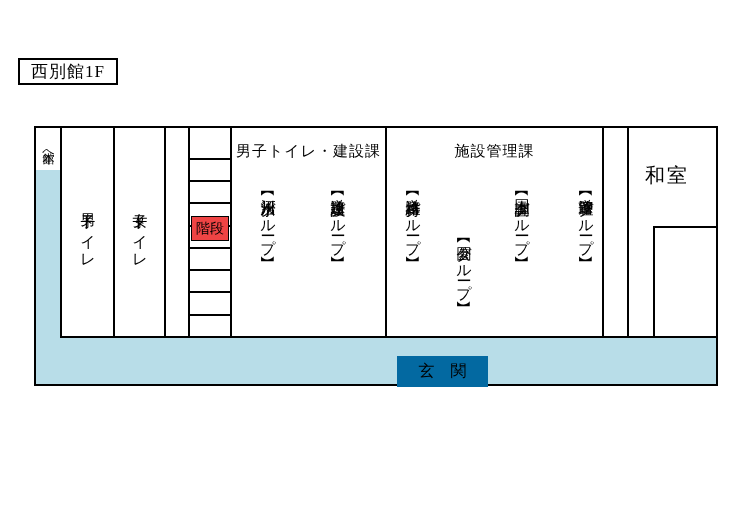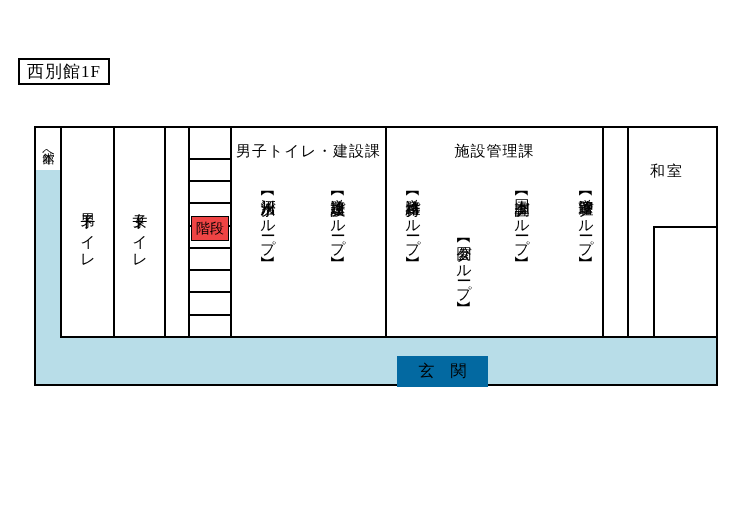--- a/index.html
+++ b/index.html
@@ -3,21 +3,21 @@
 <meta charset="utf-8">
 <style>
   html,body{margin:0;padding:0;}
   body{
     width:740px;height:524px;position:relative;background:#ffffff;
     font-family:"Liberation Serif","DejaVu Serif",serif;color:#000;
     overflow:hidden;
   }
   
   .title-box{
-    position:absolute;left:18px;top:58px;width:92px;height:27px;
+    position:absolute;left:18px;top:58px;width:100px;height:27px;
     border:2px solid #000;box-sizing:border-box;
     display:flex;align-items:center;justify-content:center;
     font-size:17px;letter-spacing:1px;
   }
   
   .plan{
     position:absolute;left:34px;top:126px;width:684px;height:260px;
     border:2px solid #000;box-sizing:border-box;
   }
   .blue{background:#b8dde8;}
@@ -59,21 +59,21 @@
   .hdr-facility{left:351px;width:215px;}
   .vgroup{
     position:absolute;top:58px;height:152px;width:22px;
     writing-mode:vertical-rl;font-size:15px;line-height:22px;letter-spacing:1px;
   }
   .vgroup.center{text-align:center;}
   .g-river-0{left:221px}.g-river-1{left:291px}
   .g-fac-0{left:366px}.g-fac-1{left:417px}.g-fac-2{left:475px}.g-fac-3{left:539px}
   .washitsu{
     position:absolute;left:593px;top:34px;width:76px;text-align:center;
-    font-size:15px;letter-spacing:2px;
+    font-size:20px;letter-spacing:2px;
   }
   .entrance-label{
     position:absolute;left:361px;top:228px;width:91px;height:31px;
     background:#0369a1;z-index:5;display:flex;align-items:center;justify-content:center;
     font-size:16px;
   }
 </style>
 </head>
 <body>
 

